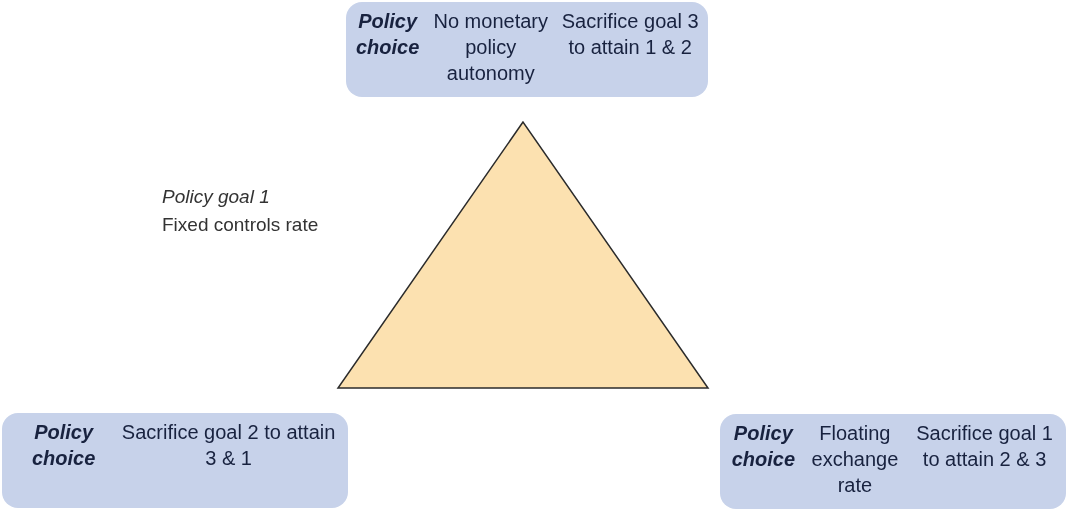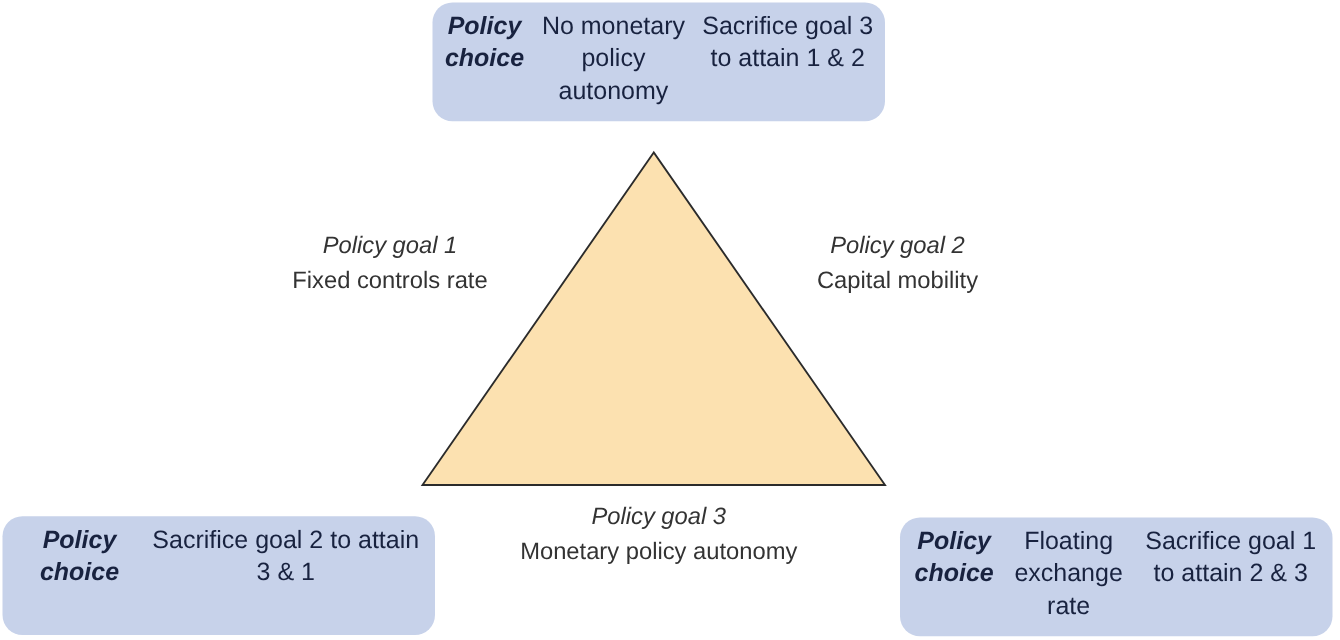--- a/index.html
+++ b/index.html
@@ -40,21 +40,20 @@
   }
   .policy-box .pc-title  { font-weight: bold; font-style: italic; }
   .policy-box .pc-choice { font-weight: normal; }
   .policy-box .pc-sacrifice { }
   .box-top    { left: 346px; top: 2px;   width: 362px; height: 95px; }
   .box-bl     { left: 2px;   top: 413px; width: 346px; height: 95px; }
   .box-br     { left: 720px; top: 414px; width: 346px; height: 95px; }
   .goal-label {
     position: absolute;
     width: 300px;
-    text-align: center;
     color: var(--goal-text);
     font-size: 19px;
     line-height: 28px;
   }
   .goal-label .g-name { font-style: italic; }
   .goal-1 { left: 162px; top: 183px; }
   .goal-2 { left: 568px; top: 183px; }
   .goal-3 { left: 377px; top: 400px; }
 </style>
 </head>
@@ -70,29 +69,21 @@
     <div class="pc-title">Policy choice</div>
     <div class="pc-choice">No monetary policy autonomy</div>
     <div class="pc-sacrifice">Sacrifice goal 3 to attain 1 &amp; 2</div>
   </div>
 
   <div class="goal-label goal-1">
     <div class="g-name">Policy goal 1</div>
     <div class="g-desc">Fixed controls rate</div>
   </div>
 
-  <div class="goal-label goal-2">
-    <div class="g-name">Policy goal 2</div>
-    <div class="g-desc">Capital mobility</div>
-  </div>
 
-  <div class="goal-label goal-3">
-    <div class="g-name">Policy goal 3</div>
-    <div class="g-desc">Monetary policy autonomy</div>
-  </div>
 
   <div class="policy-box box-bl">
     <div class="pc-title">Policy choice</div>
     <div class="pc-sacrifice">Sacrifice goal 2 to attain 3 &amp; 1</div>
   </div>
 
   <div class="policy-box box-br">
     <div class="pc-title">Policy choice</div>
     <div class="pc-choice">Floating exchange rate</div>
     <div class="pc-sacrifice">Sacrifice goal 1 to attain 2 &amp; 3</div>

